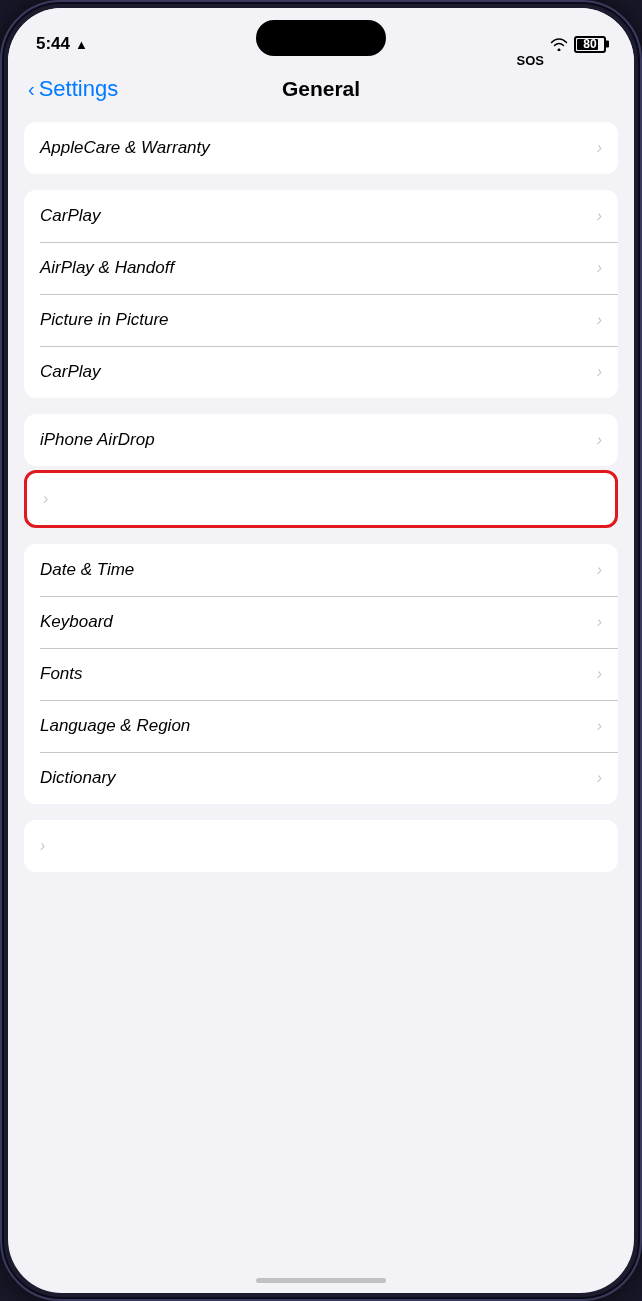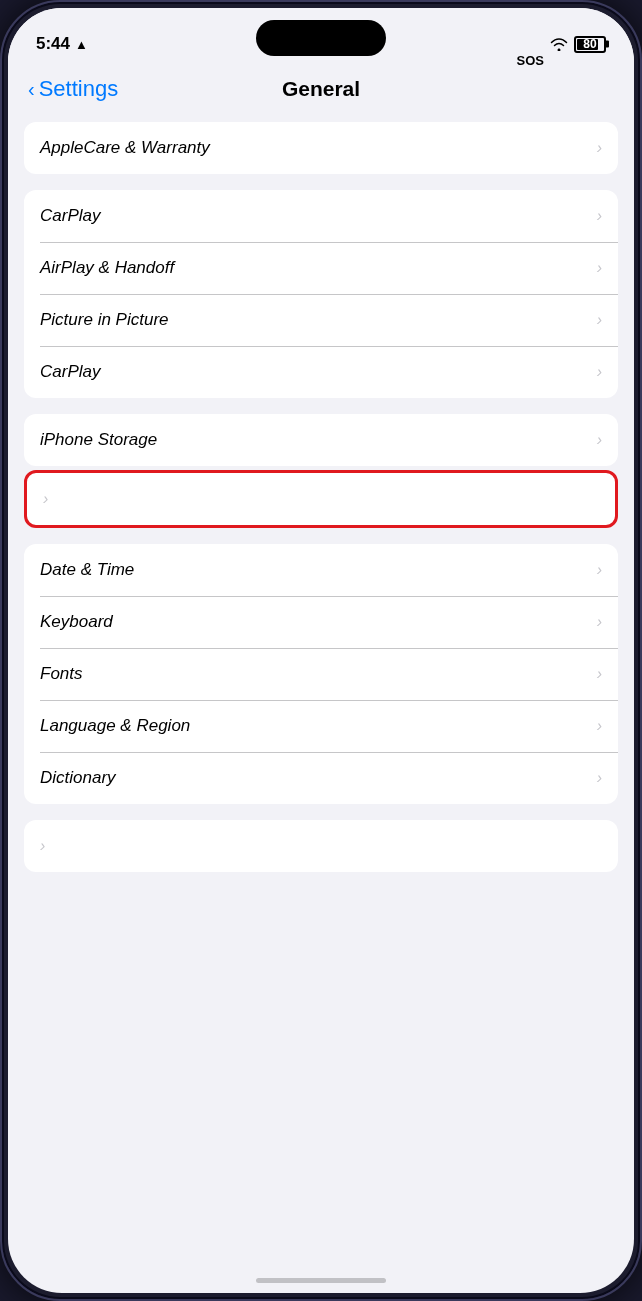--- a/index.html
+++ b/index.html
@@ -325,21 +325,21 @@
           <span class="chevron">›</span>
         </div>
         <div class="card-item">
           <span class="item-label">CarPlay</span>
           <span class="chevron">›</span>
         </div>
       </div>
 
       <div class="card-group storage-group">
         <div class="card-item">
-          <span class="item-label">iPhone Storage</span>
+          <span class="item-label">iPhone AirDrop</span>
           <span class="chevron">›</span>
         </div>
       </div>
 
       <div class="highlighted">
         <div class="card-item">
           <span class="chevron">›</span>
         </div>
       </div>
 

